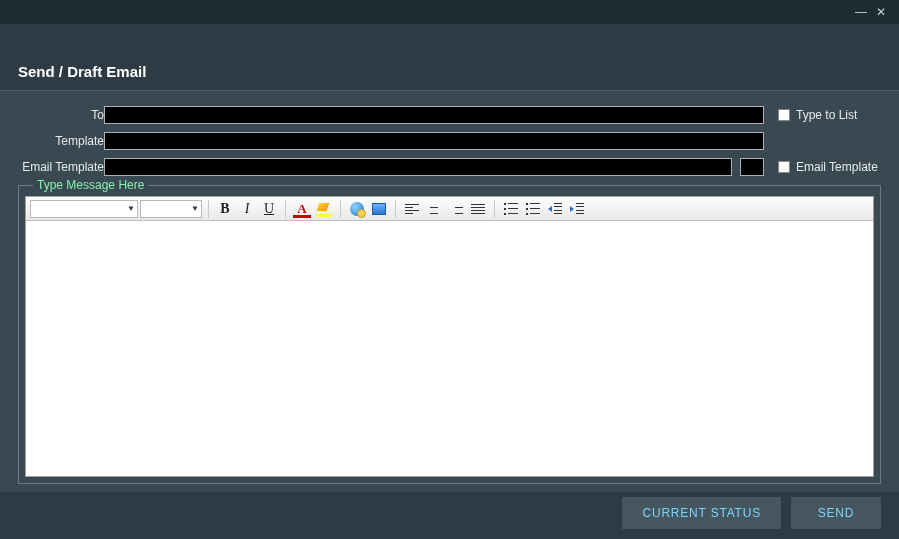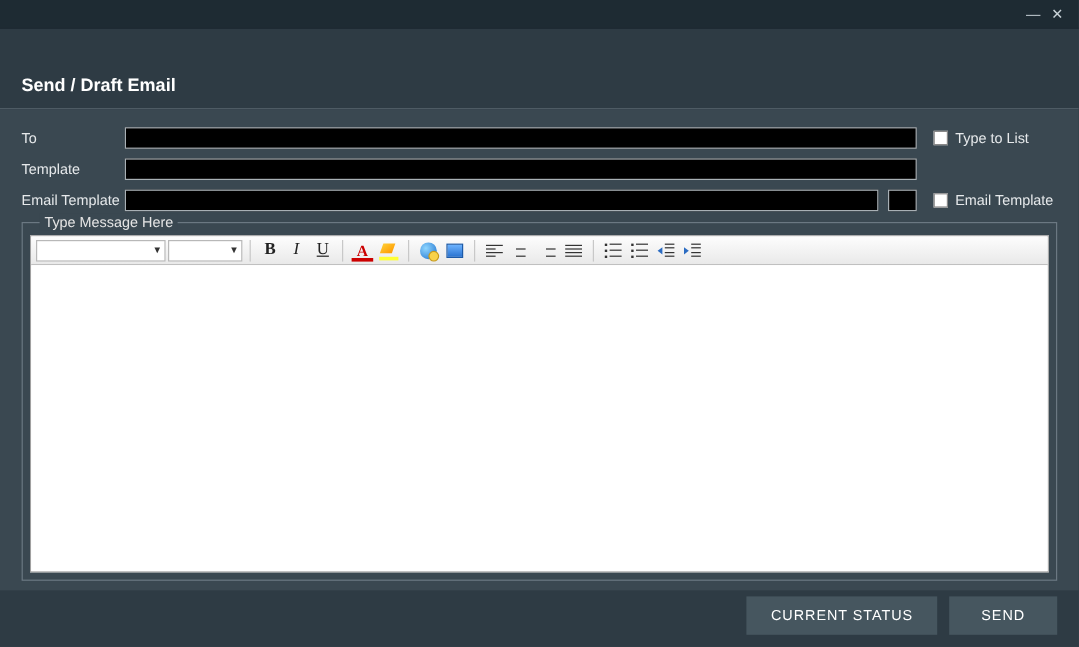--- a/index.html
+++ b/index.html
@@ -45,20 +45,21 @@
   
   .content {
     background: #3a4851;
     padding: 14px 18px 8px 18px;
   }
   .row {
     display: flex;
     align-items: center;
     margin-bottom: 6px;
     height: 20px;
+    text-align: right;
   }
   .label {
     width: 86px;
     color: #e6e9eb;
     font-size: 12px;
   }
   .field {
     height: 18px;
     background: #000;
     border: 1px solid #a8b0b5;
@@ -98,21 +99,21 @@
     margin: 8px 0 0 0;
     padding: 10px 6px 6px 6px;
   }
   .group-legend {
     position: absolute;
     top: -8px;
     left: 14px;
     background: #3a4851;
     padding: 0 4px;
     font-size: 12px;
-    color: #e5e5e5;
+    color: #86efac;
   }
   
   .editor {
     background: #fff;
     border: 1px solid #a0a0a0;
     height: 281px;
     display: flex;
     flex-direction: column;
   }
   .toolbar {
@@ -237,21 +238,21 @@
   
   .footer {
     position: absolute;
     bottom: 10px;
     right: 18px;
     display: flex;
     gap: 10px;
   }
   .btn {
     background: #46565f;
-    color: #ffffff;
+    color: #7dd3fc;
     font-size: 12px;
     letter-spacing: 0.8px;
     height: 32px;
     padding: 0 20px;
     min-width: 90px;
     display: flex;
     align-items: center;
     justify-content: center;
     cursor: pointer;
     border: none;

